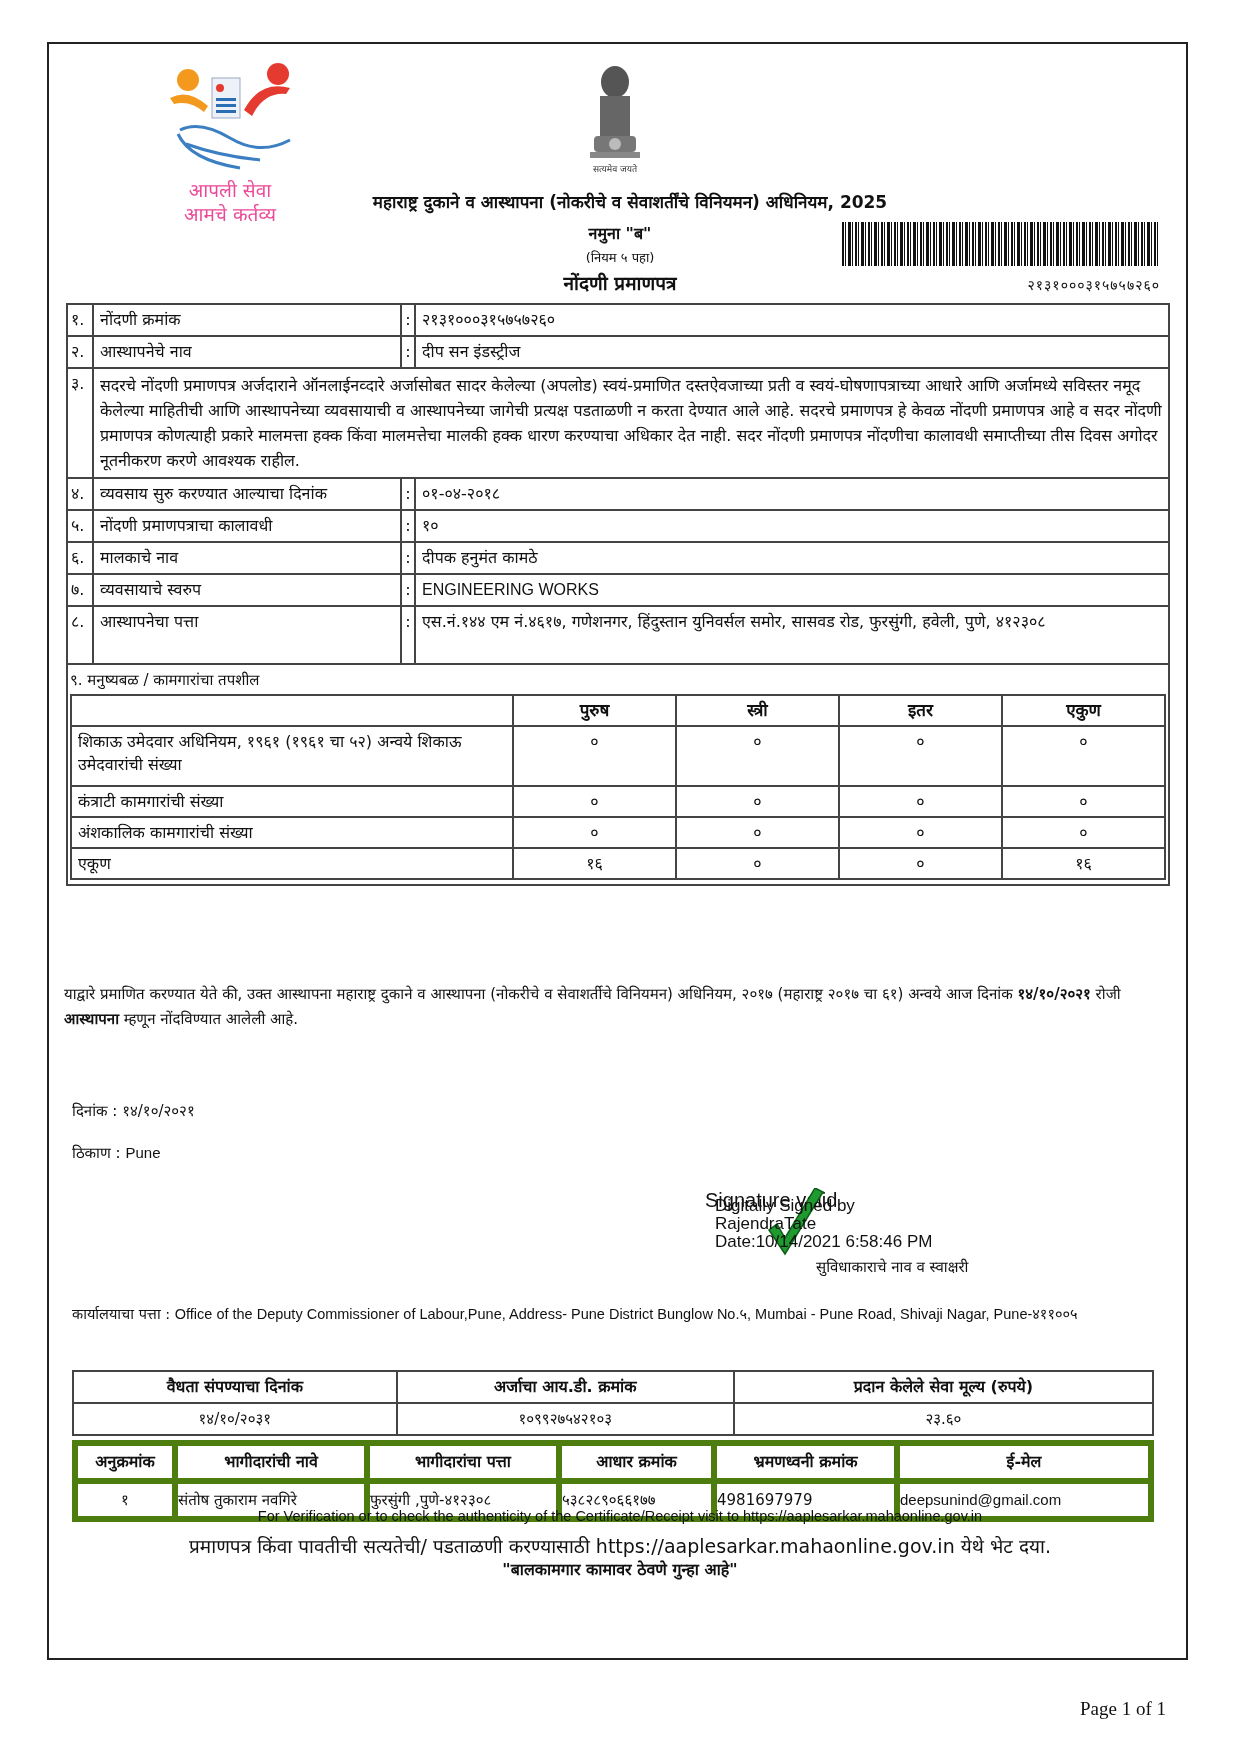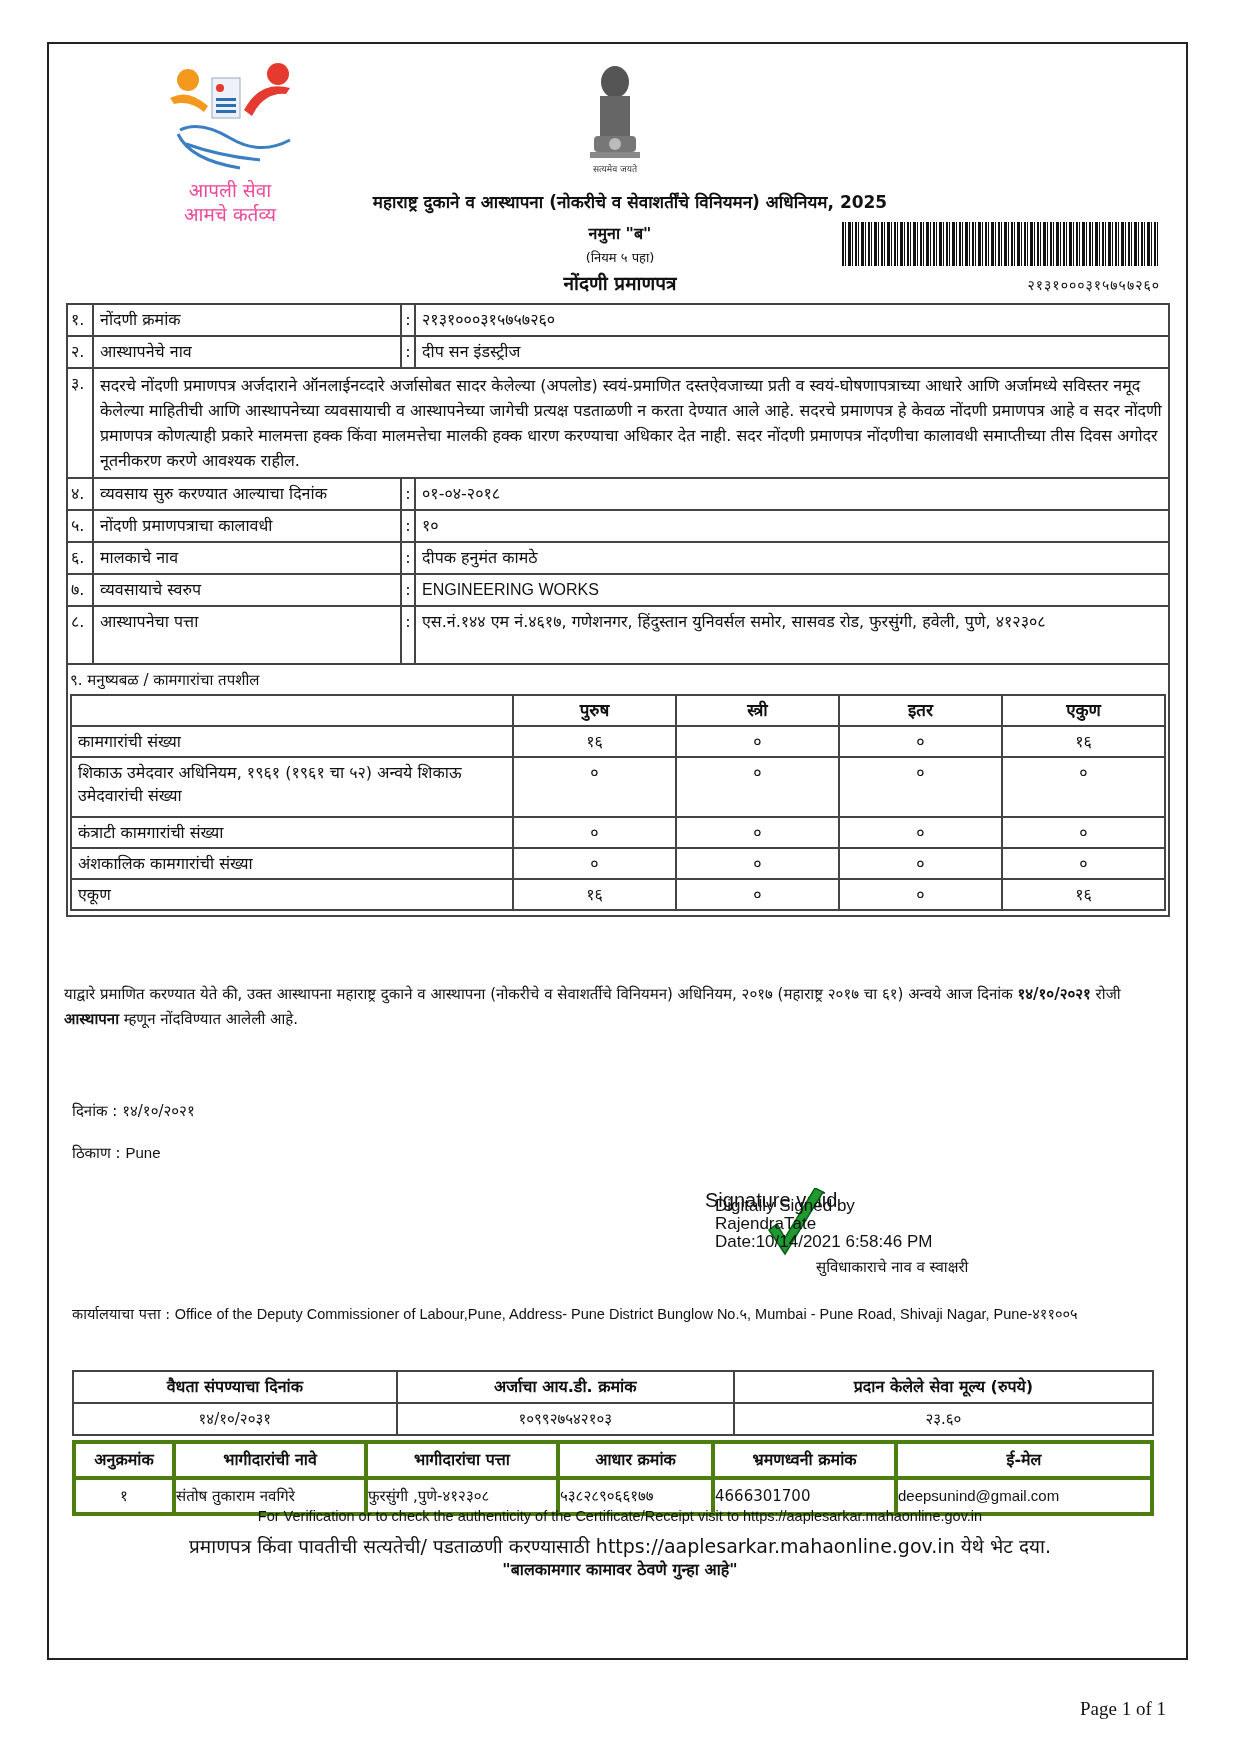--- a/index.html
+++ b/index.html
@@ -48,21 +48,21 @@
   .check { position: absolute; left: 765px; top: 1188px; width: 60px; height: 70px; }
   .sig-caption { position: absolute; left: 816px; top: 1256px; font-size: 15px; }
 
   .office { position: absolute; left: 72px; top: 1302px; width: 1050px; font-size: 14.5px; line-height: 25px; }
 
   .t2 { position: absolute; left: 72px; top: 1370px; width: 1082px; border-collapse: collapse; font-size: 15px; }
   .t2 td, .t2 th { border: 2px solid #444; text-align: center; padding: 3px 4px; line-height: 24px; }
   .t2 th { font-weight: bold; font-size: 16px; }
 
   .t3 { position: absolute; left: 72px; top: 1440px; width: 1082px; border-collapse: collapse; font-size: 15px; }
-  .t3 td, .t3 th { border: 4px solid #4d7c0f; padding: 3px 0; line-height: 26px; }
+  .t3 td, .t3 th { border: 6px solid #4d7c0f; padding: 3px 0; line-height: 26px; }
   .t3 th { font-weight: bold; font-size: 16px; text-align: center; }
   .t3 td.l { text-align: left; }
   .t3 td.c { text-align: center; }
 
   .verify-en { position: absolute; left: 60px; top: 1508px; width: 1120px; text-align: center; font-size: 14.5px; }
   .verify-mr { position: absolute; left: 60px; top: 1533px; width: 1120px; text-align: center; font-size: 19px; }
   .child-labour { position: absolute; left: 60px; top: 1558px; width: 1120px; text-align: center; font-size: 16px; font-weight: bold; }
 
   .page-no { position: absolute; left: 1080px; top: 1698px; font-family: Liberation Serif, serif; font-size: 19px; }
 </style>
@@ -157,27 +157,20 @@
       <div class="manpower-caption">९. मनुष्यबळ / कामगारांचा तपशील</div>
       <table class="mp">
         <tbody>
               <tr>
           <th></th>
           <th>पुरुष</th>
           <th>स्त्री</th>
           <th>इतर</th>
           <th>एकुण</th>
         </tr>
-        <tr>
-          <td>कामगारांची संख्या</td>
-          <td class="v">१६</td>
-          <td class="v">०</td>
-          <td class="v">०</td>
-          <td class="v">१६</td>
-        </tr>
         <tr class="tall">
           <td>शिकाऊ उमेदवार अधिनियम, १९६१ (१९६१ चा ५२) अन्वये शिकाऊ उमेदवारांची संख्या</td>
           <td class="v">०</td>
           <td class="v">०</td>
           <td class="v">०</td>
           <td class="v">०</td>
         </tr>
         <tr>
           <td>कंत्राटी कामगारांची संख्या</td>
           <td class="v">०</td>
@@ -255,21 +248,21 @@
     <th style="width:192px;">भागीदारांचा पत्ता</th>
     <th style="width:155px;">आधार क्रमांक</th>
     <th style="width:183px;">भ्रमणध्वनी क्रमांक</th>
     <th>ई-मेल</th>
   </tr>
   <tr>
     <td class="c">१</td>
     <td class="l">संतोष तुकाराम नवगिरे</td>
     <td class="l">फुरसुंगी ,पुणे-४१२३०८</td>
     <td class="l">५३८२८९०६६१७७</td>
-    <td class="l">4666301700</td>
+    <td class="l">4981697979</td>
     <td class="l" style="font-family:'Liberation Sans',sans-serif;">deepsunind@gmail.com</td>
   </tr>
 </tbody>
   </table>
 
 <div class="verify-en" style="font-family:'Liberation Sans',sans-serif;">For Verification or to check the authenticity of the Certificate/Receipt visit to https://aaplesarkar.mahaonline.gov.in</div>
 <div class="verify-mr">प्रमाणपत्र किंवा पावतीची सत्यतेची/ पडताळणी करण्यासाठी https://aaplesarkar.mahaonline.gov.in येथे भेट दया.</div>
 <div class="child-labour">"बालकामगार कामावर ठेवणे गुन्हा आहे"</div>
 <div class="page-no">Page 1 of 1</div>
 

